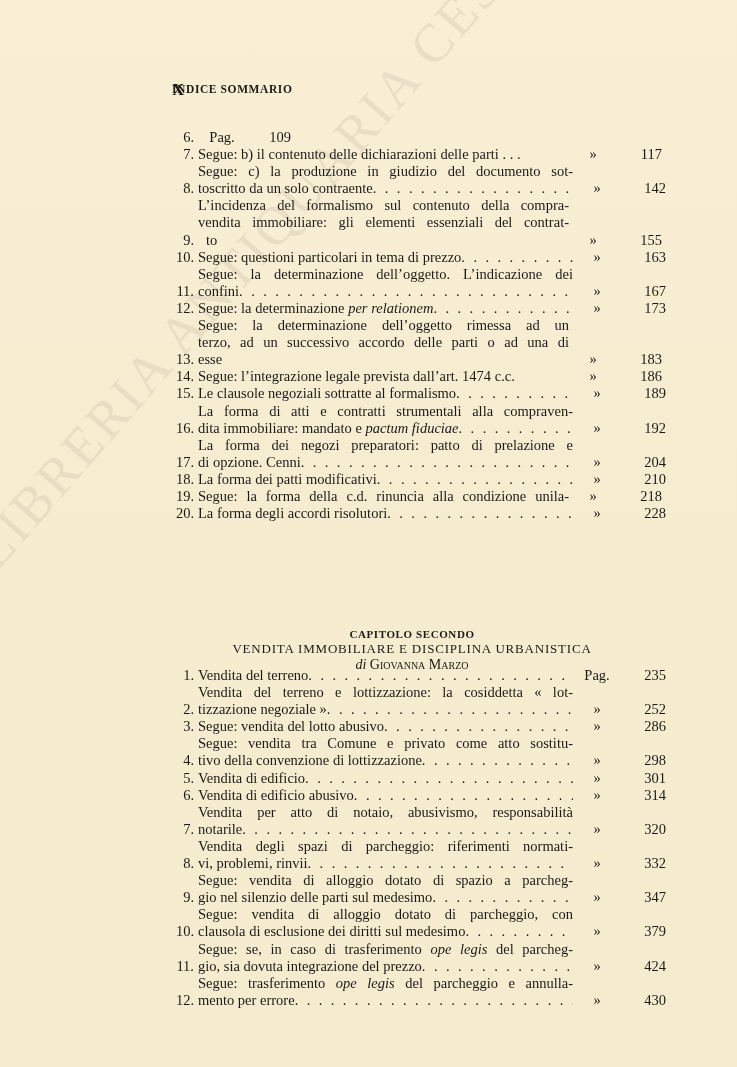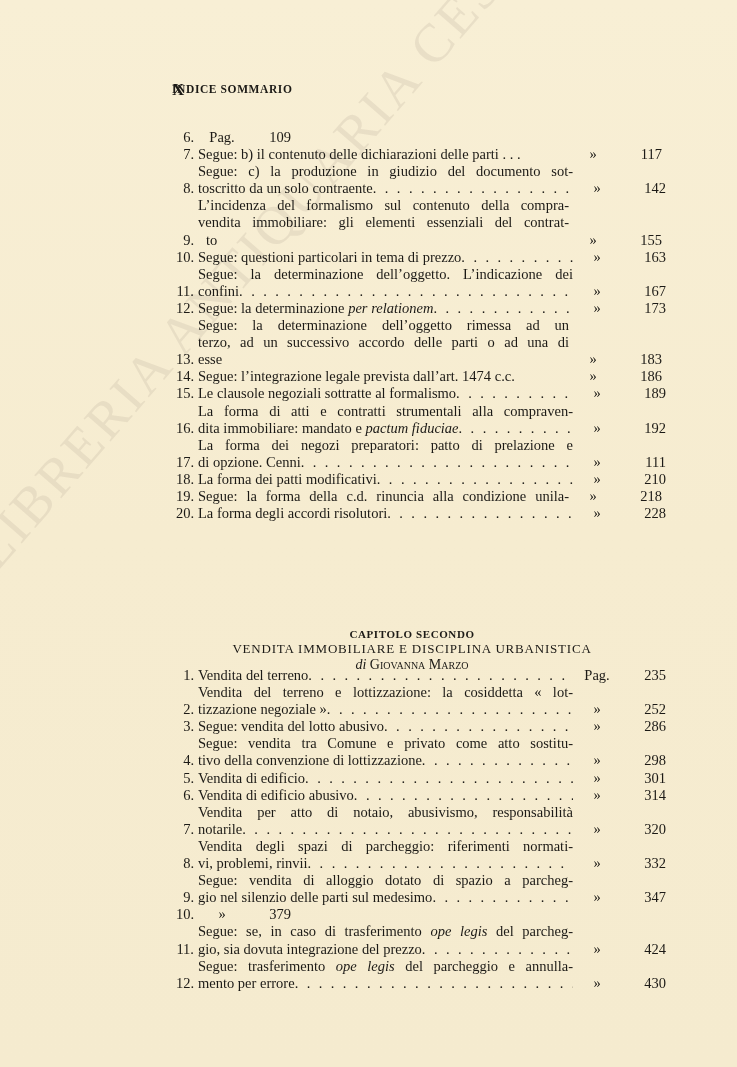--- a/index.html
+++ b/index.html
@@ -169,21 +169,21 @@
       <div class="entry">
         <div class="num">17.</div>
         <div class="text">
           <div style="text-align-last: justify;">La forma dei negozi preparatori: patto di prelazione e</div>
           <div class="last">
             <span style="white-space: nowrap;">di opzione. Cenni</span>
             <span class="dots"></span>
           </div>
         </div>
         <div class="pref">»</div>
-        <div class="page-num">111</div>
+        <div class="page-num">204</div>
       </div>
       <div class="entry">
         <div class="num">18.</div>
         <div class="text">
           <div class="last">
             <span style="white-space: nowrap;">La forma dei patti modificativi</span>
             <span class="dots"></span>
           </div>
         </div>
         <div class="pref">»</div>
@@ -316,20 +316,27 @@
           <div class="last">
             <span style="white-space: nowrap;">gio nel silenzio delle parti sul medesimo</span>
             <span class="dots"></span>
           </div>
         </div>
         <div class="pref">»</div>
         <div class="page-num">347</div>
       </div>
       <div class="entry">
         <div class="num">10.</div>
+        <div class="text">
+          <div style="text-align-last: justify;">Segue: vendita di alloggio dotato di parcheggio, con</div>
+          <div class="last">
+            <span style="white-space: nowrap;">clausola di esclusione dei diritti sul medesimo</span>
+            <span class="dots"></span>
+          </div>
+        </div>
         <div class="pref">»</div>
         <div class="page-num">379</div>
       </div>
       <div class="entry">
         <div class="num">11.</div>
         <div class="text">
           <div style="text-align-last: justify;">Segue: se, in caso di trasferimento <i>ope legis</i> del parcheg-</div>
           <div class="last">
             <span style="white-space: nowrap;">gio, sia dovuta integrazione del prezzo</span>
             <span class="dots"></span>

